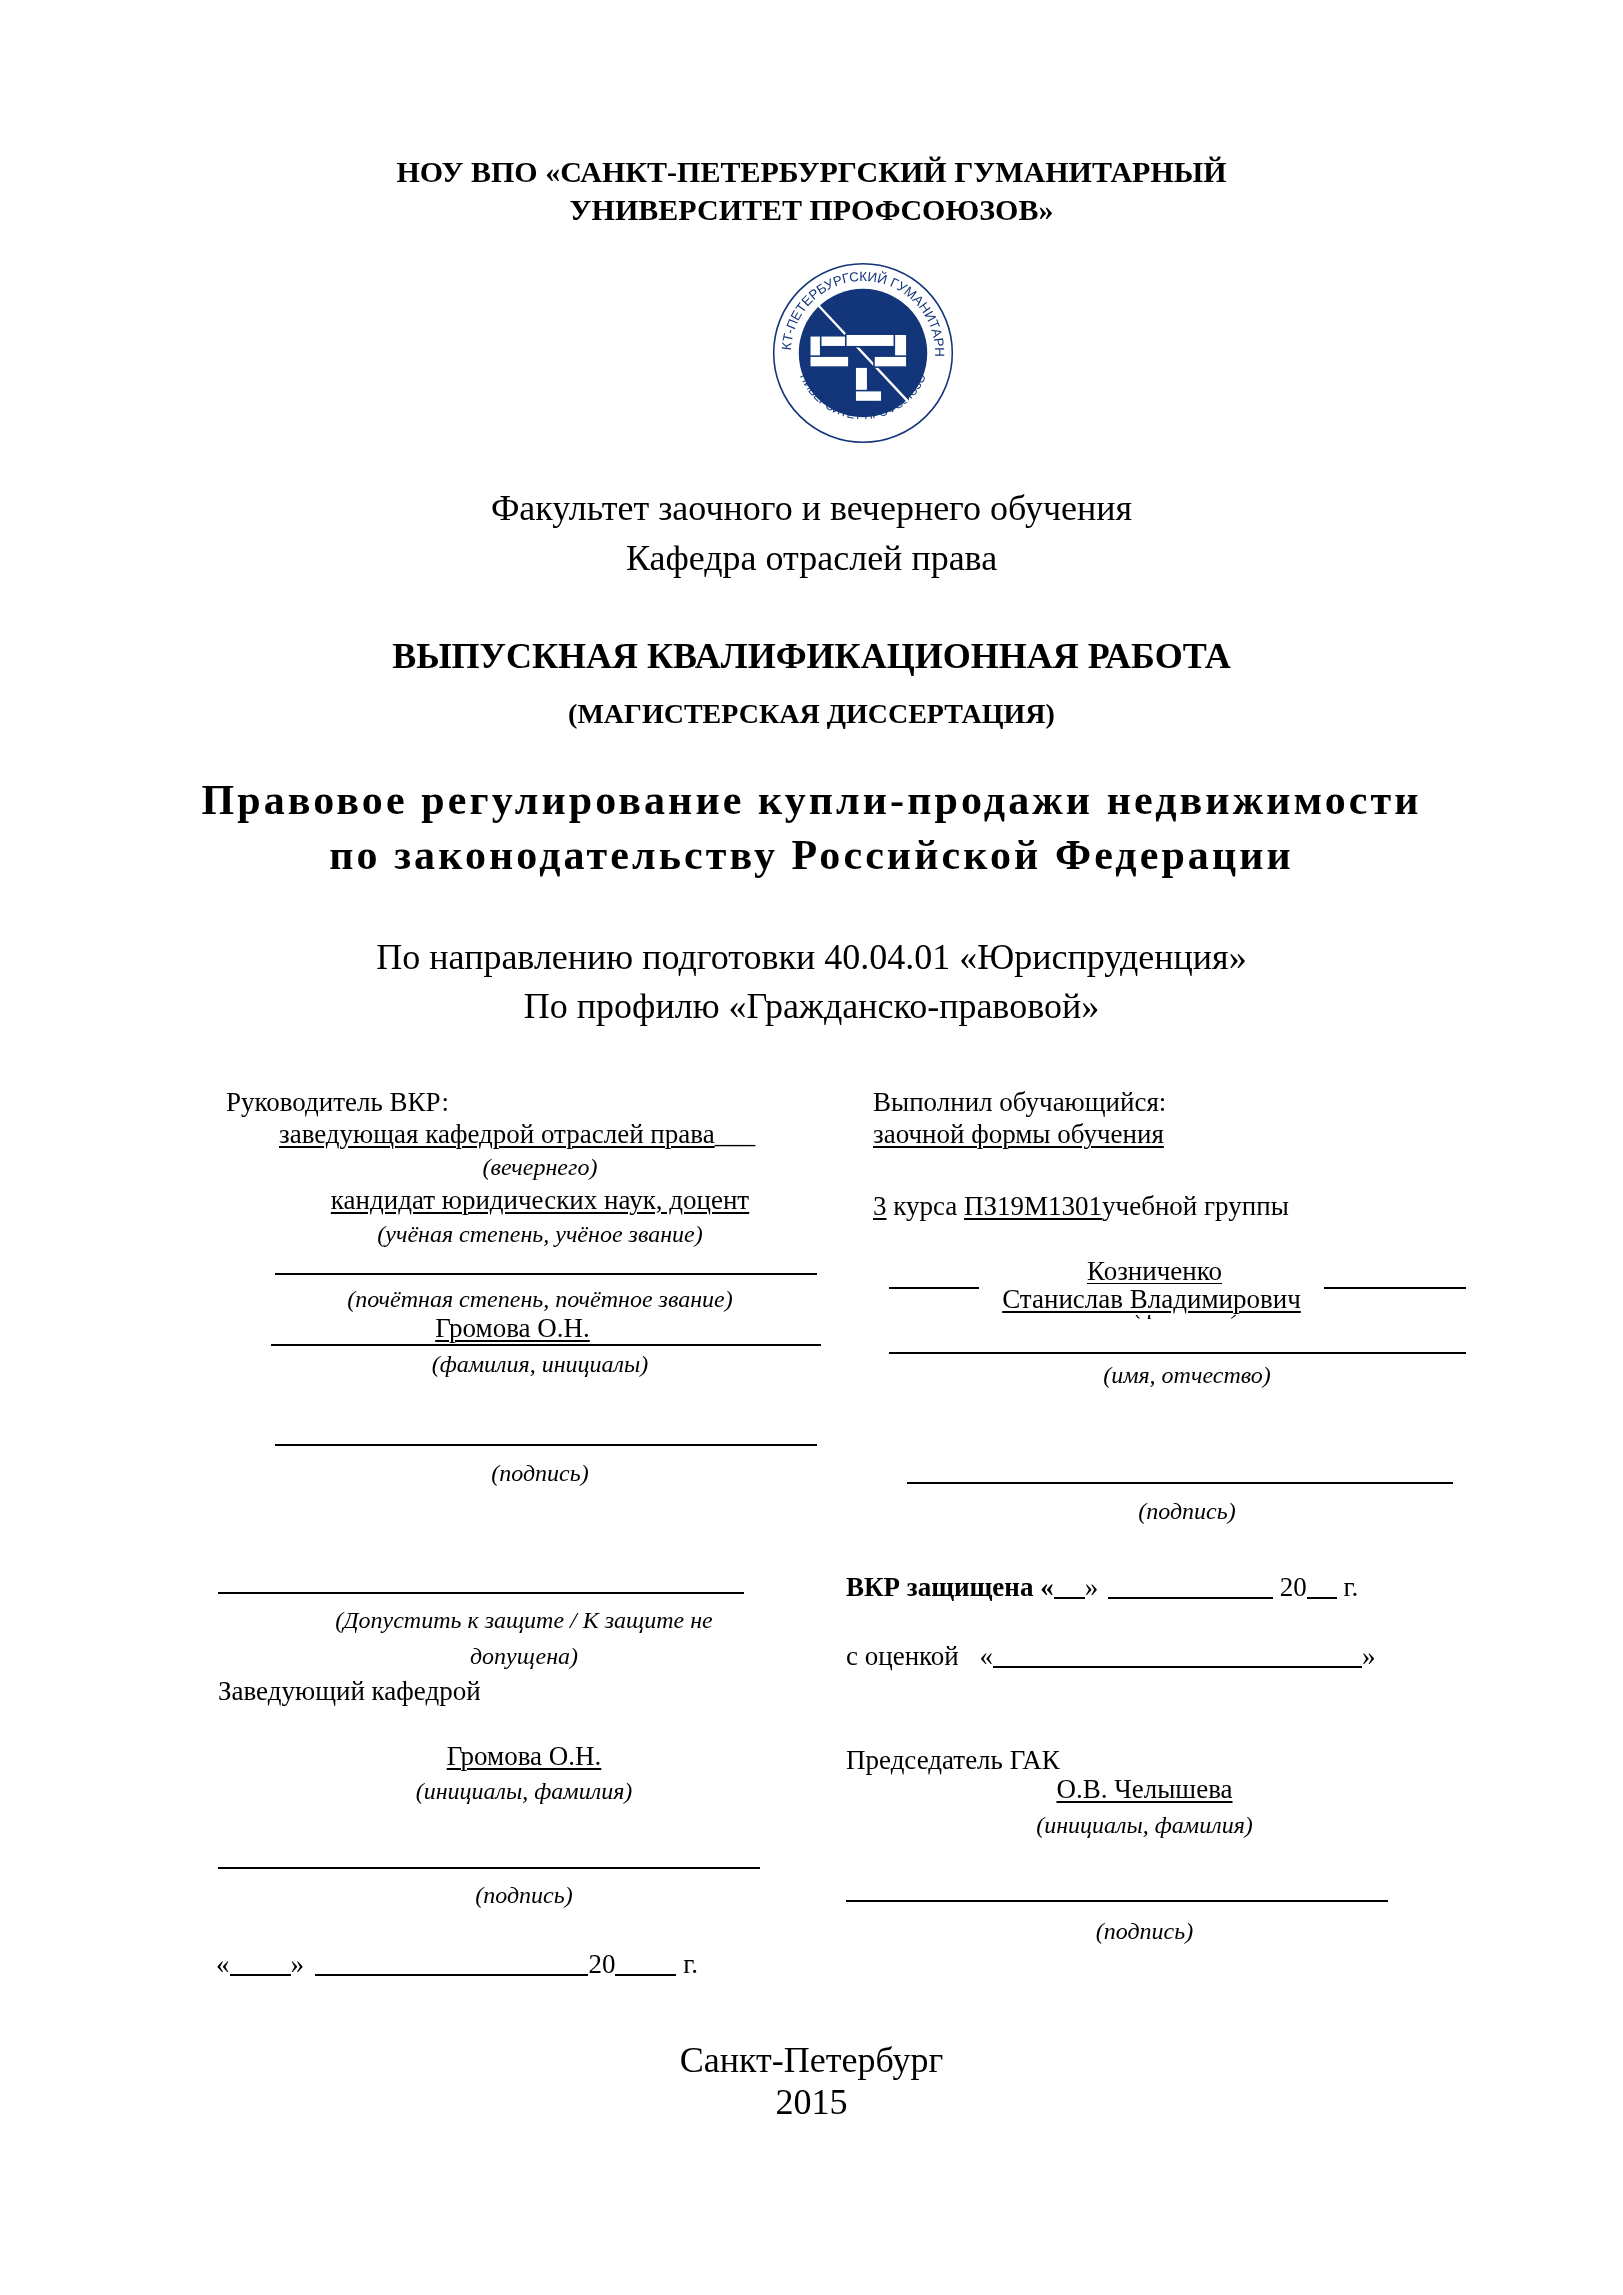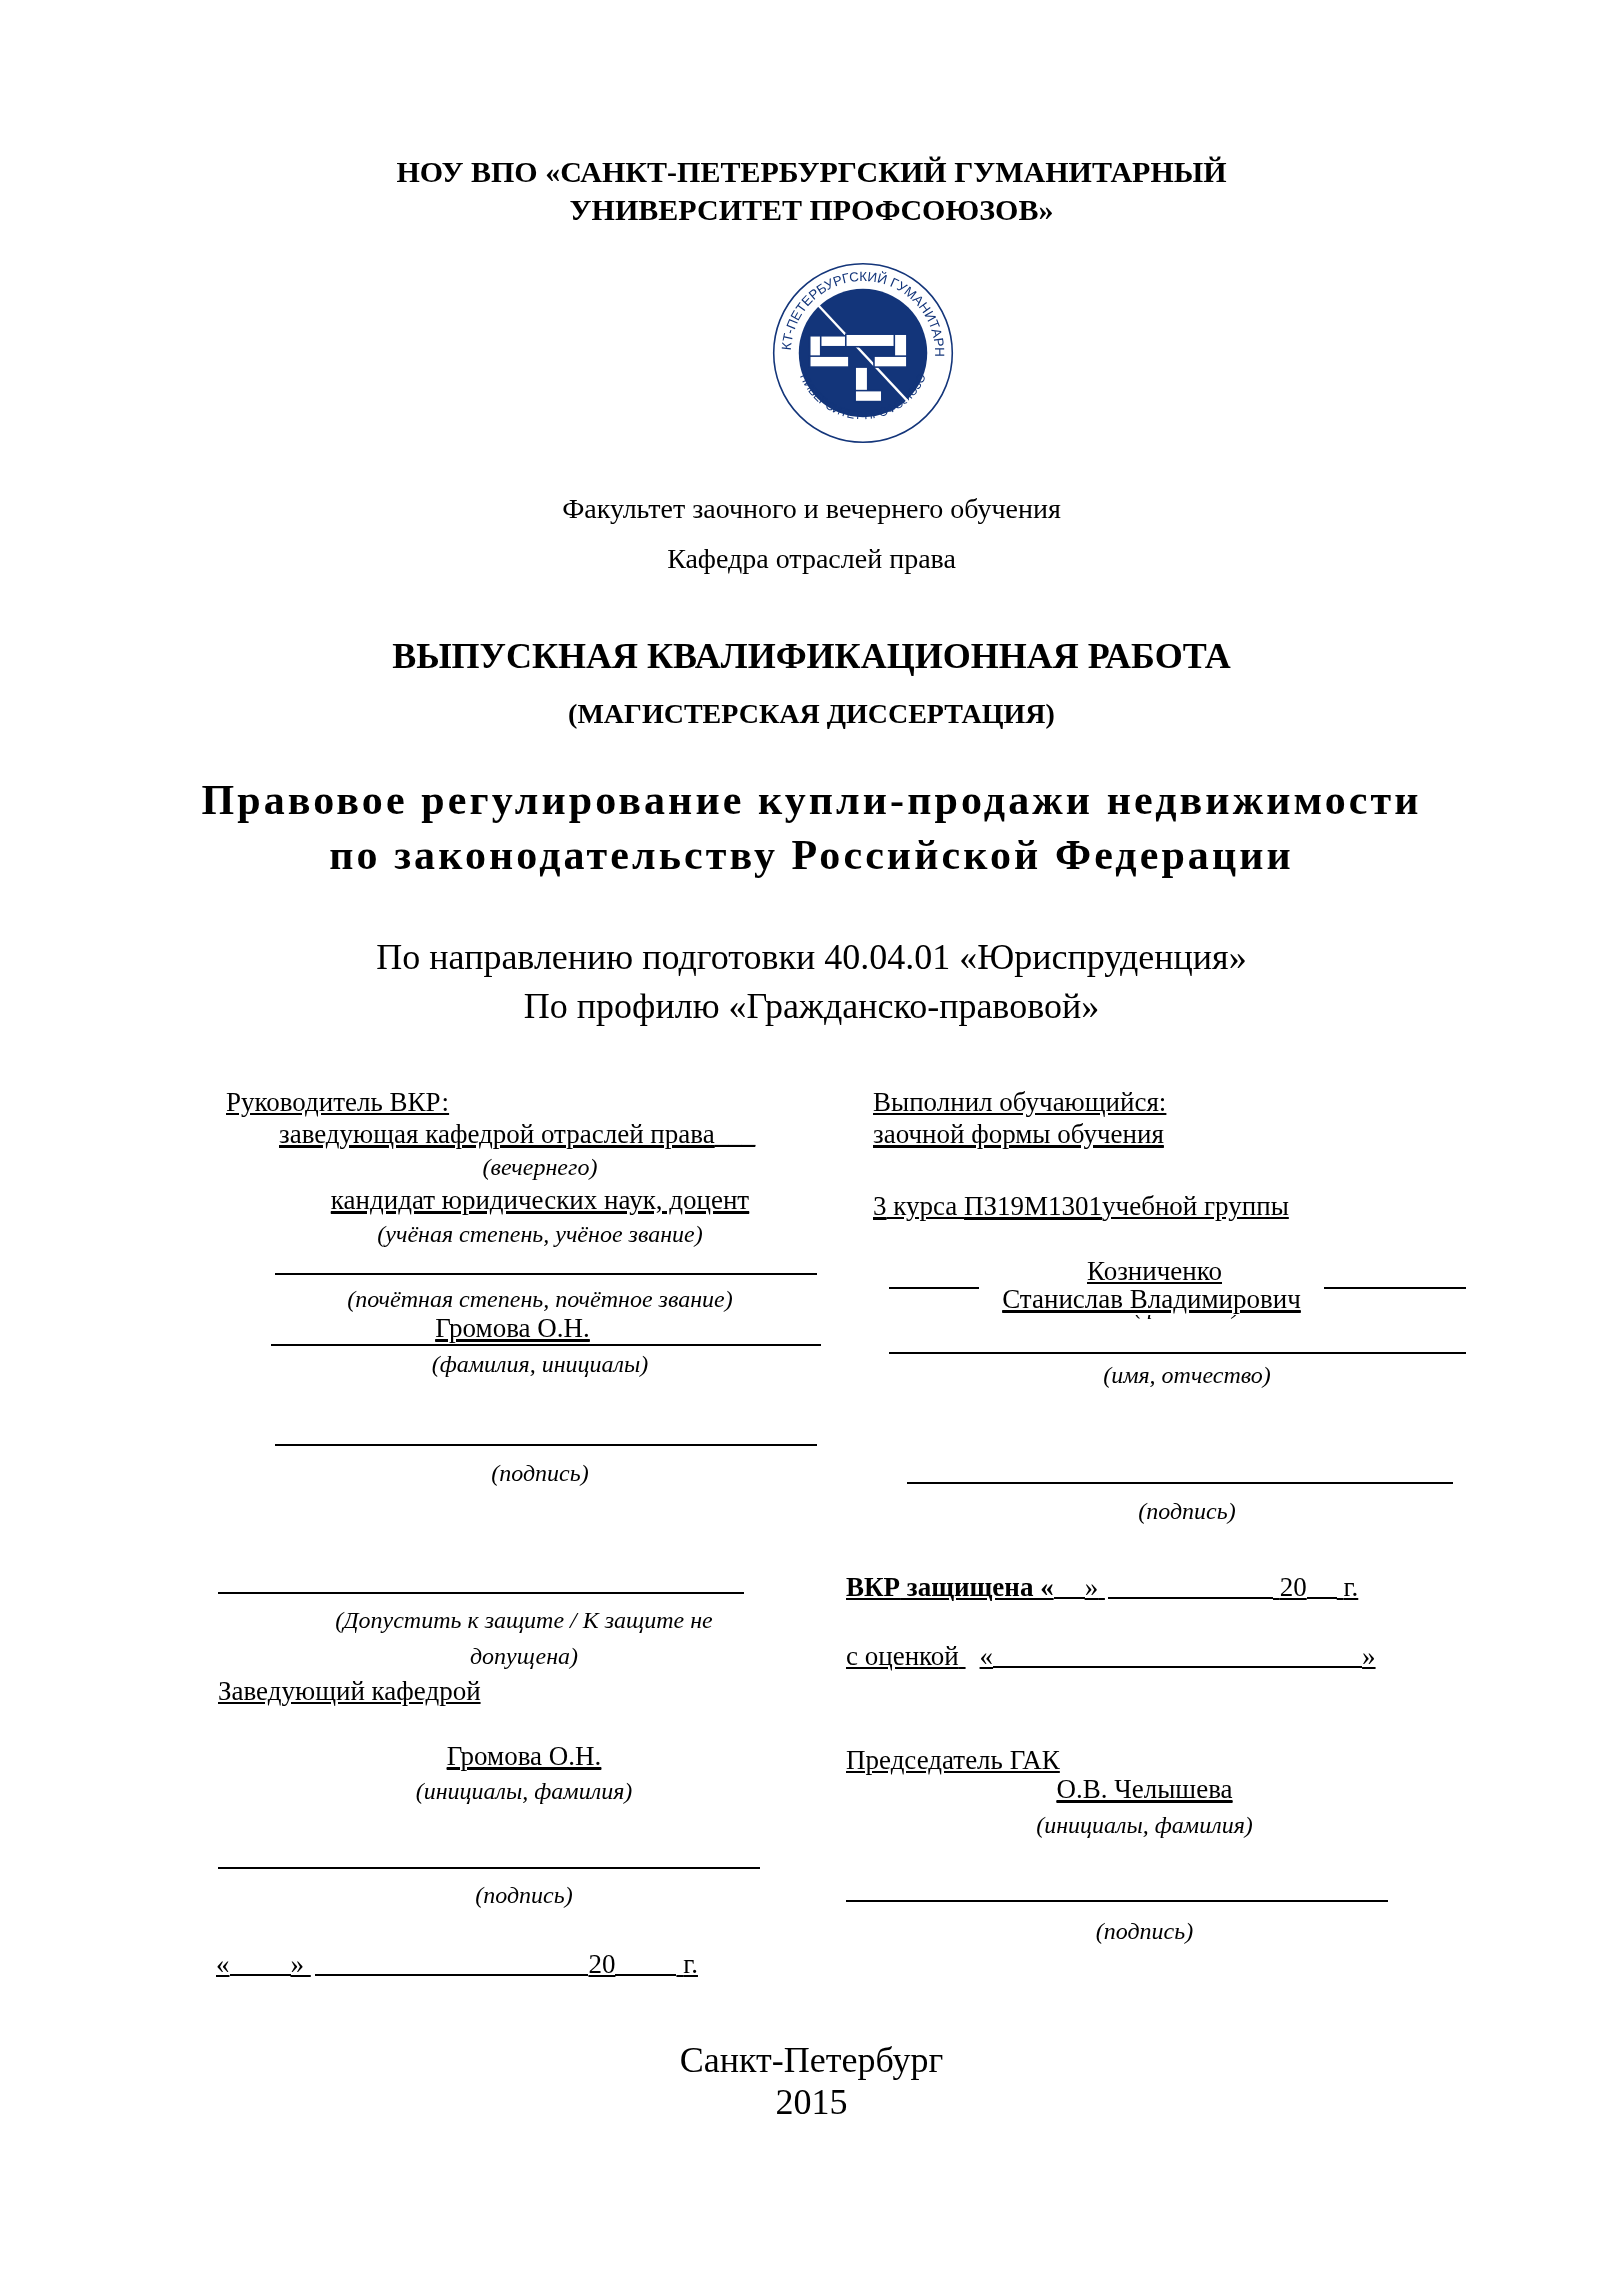--- a/index.html
+++ b/index.html
@@ -1,26 +1,26 @@
 <!DOCTYPE html>
 <html style="font-size:12.6px"><head>
 <meta charset="utf-8">
 <style>
   html, body { margin: 0; padding: 0; background: #ffffff; }
   body { width: 1623px; height: 2295px; position: relative; overflow: hidden;
          font-family: "Liberation Serif", "DejaVu Serif", serif; color: #000; }
   .abs { position: absolute; }
   .center { text-align: center; }
   .hdr { left: 0; width: 1623px; font-weight: bold; font-size: 30px; line-height: 38px; letter-spacing: 0px; }
-  .big { font-size: 28px; line-height: 49px; }
+  .big { font-size: 36px; line-height: 49px; }
   .title1 { font-weight: bold; font-size: 36px; line-height: 44px; }
   .title2 { font-weight: bold; font-size: 28px; line-height: 36px; }
   .thesis { font-weight: bold; font-size: 42px; line-height: 55px; letter-spacing: 3.1px; }
   .dir { font-size: 36px; line-height: 46px; }
-  .t { font-size: 27px; line-height: 31px; white-space: nowrap; text-decoration: underline; }
+  .t { font-size: 27px; line-height: 31px; white-space: nowrap; }
   .cap { font-style: italic; font-size: 24px; line-height: 30px; white-space: nowrap; }
   .u { text-decoration: underline; text-underline-offset: 3.1px; text-decoration-thickness: 1.6px; }
   .line { position: absolute; height: 0; border-bottom: 2.4px solid #000; }
   .city { font-size: 36px; line-height: 42px; }
   .logo { left: 769px; top: 259px; width: 188px; height: 188px; }
 </style>
 </head>
 <body>
 
 <div class="abs center hdr" style="top:153px;">НОУ ВПО «САНКТ-ПЕТЕРБУРГСКИЙ ГУМАНИТАРНЫЙ</div>

